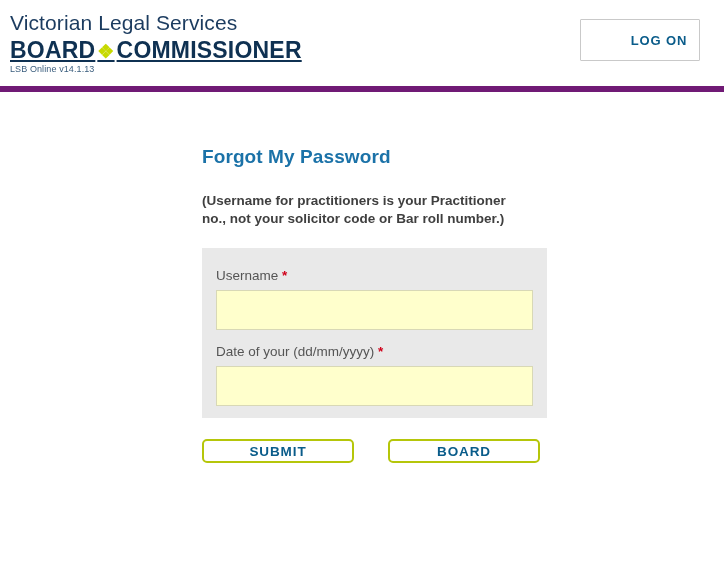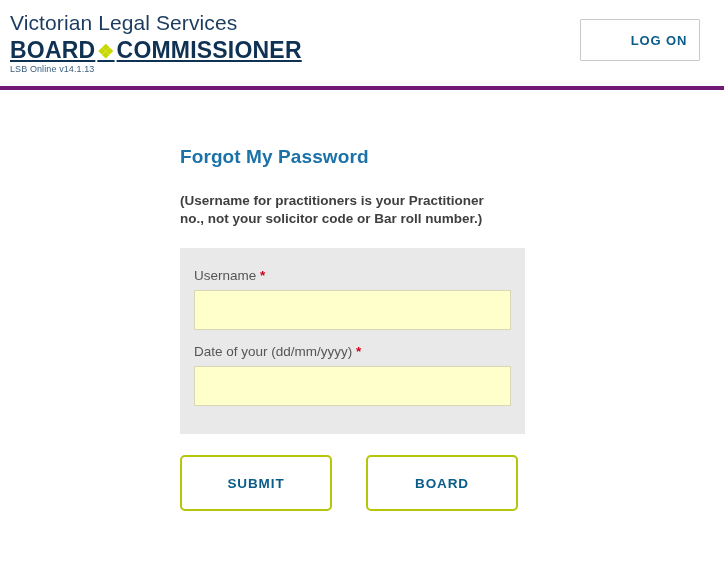--- a/index.html
+++ b/index.html
@@ -17,21 +17,21 @@
   #page {
     position: relative;
     width: 724px;
     height: 564px;
     background: #ffffff;
   }
   
   .header {
     position: relative;
     height: 86px;
-    border-bottom: 4px solid #701a75;
+    border-bottom: 6px solid #701a75;
   }
   .brand {
     position: absolute;
     left: 10px;
     top: 12px;
     line-height: 1;
   }
   .brand-line1 {
     font-size: 21px;
     color: #1b3b5f;
@@ -79,21 +79,21 @@
   }
   
   .content {
     position: absolute;
     left: 0;
     top: 86px;
     width: 724px;
   }
   .panel {
     position: absolute;
-    left: 180px;
+    left: 202px;
     top: 60px;
     width: 345px;
   }
   .page-title {
     font-size: 19px;
     color: #1b72a8;
     font-weight: bold;
     margin: 0 0 24px 0;
     letter-spacing: 0.1px;
   }
@@ -108,21 +108,21 @@
     font-size: 13.5px;
     color: #3f3f3f;
     line-height: 18px;
     margin: 0 0 20px 0;
     max-width: 330px;
     font-weight: bold;
   }
   .form-box {
     background: #e9e9e9;
     width: 345px;
-    padding: 20px 0 28px 0;
+    padding: 20px 0 12px 0;
     box-sizing: border-box;
   }
   .field {
     margin: 0 0 14px 0;
     padding: 0 14px;
   }
   .field:last-child {
     margin-bottom: 0;
   }
   .field-label {
@@ -148,21 +148,21 @@
     font-family: "Liberation Sans", sans-serif;
     outline: none;
   }
   .actions {
     margin-top: 21px;
     display: flex;
     gap: 34px;
   }
   .action-button {
     width: 152px;
-    height: 56px;
+    height: 24px;
     background: #ffffff;
     border: 2px solid #b5c60a;
     border-radius: 5px;
     color: #0a5c8a;
     font-size: 13.5px;
     font-weight: bold;
     letter-spacing: 0.9px;
     cursor: pointer;
     font-family: "Liberation Sans", sans-serif;
   }

